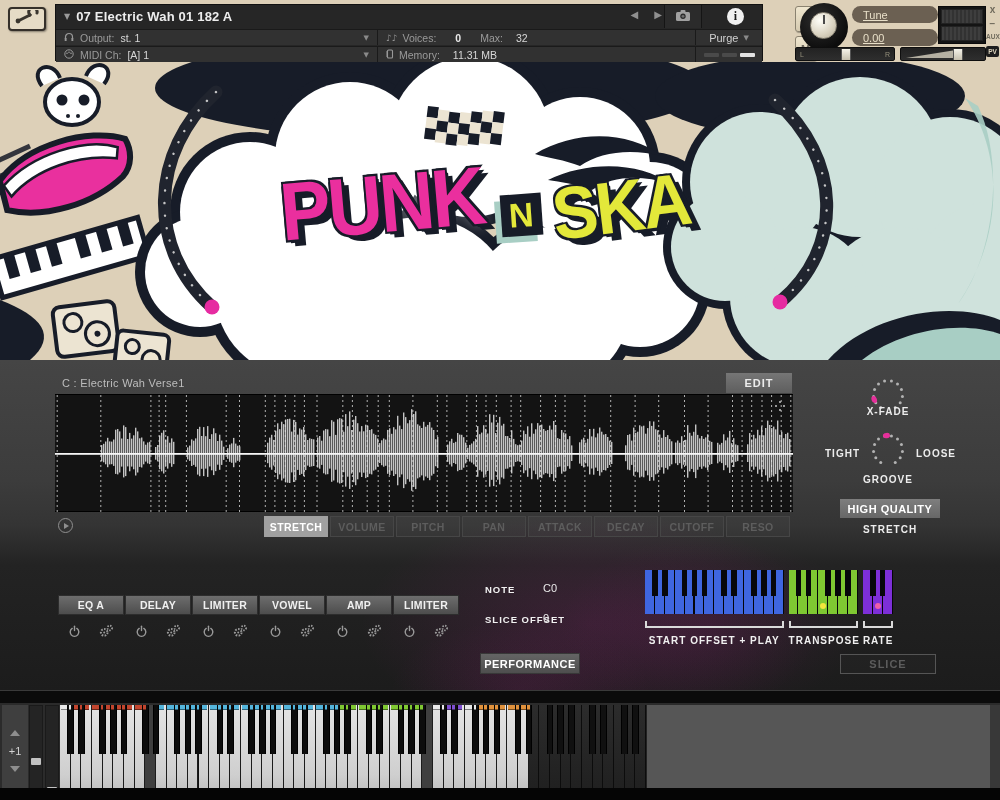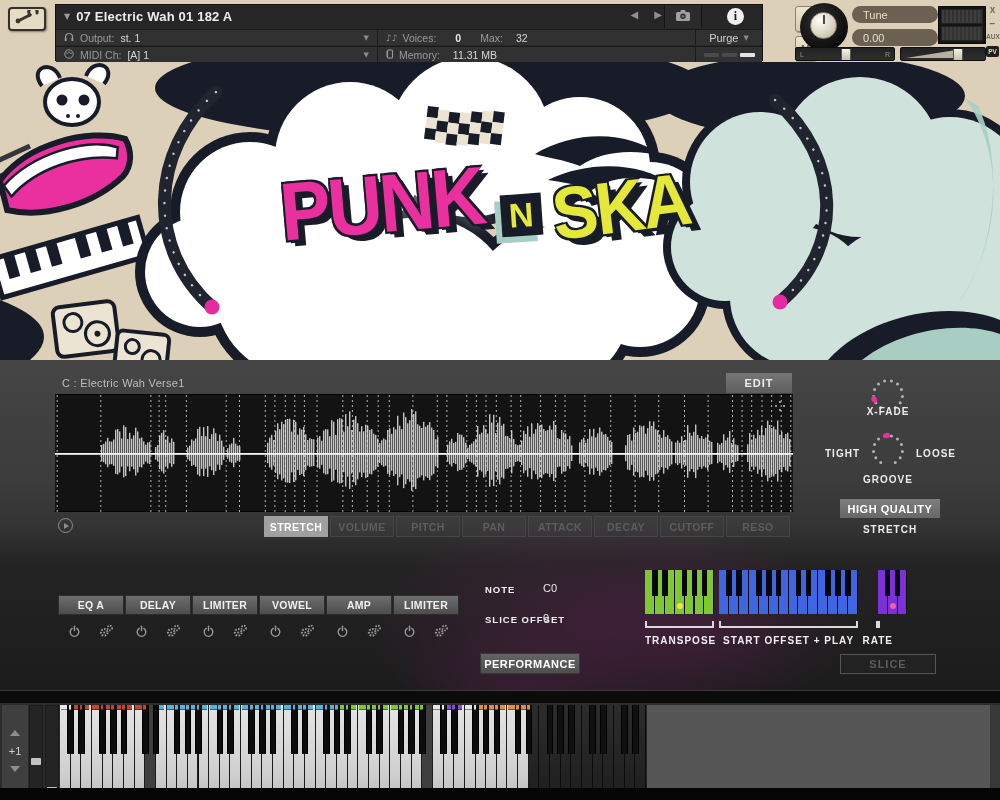--- a/index.html
+++ b/index.html
@@ -41,21 +41,21 @@
   .hval{color:#d8d8d8;} .hval-b{color:#e8e8e8;font-weight:bold;}
   .dd{margin-left:auto;margin-right:8px;color:#8a8a8a;font-size:7px;font-family:"DejaVu Sans",sans-serif;}
   .leds{display:flex;gap:3px;} .led{width:15px;height:4px;border-radius:1px;background:#4a4a4a;} .led.on{background:#e2e2e2;}
   .sm-btn{width:21px;height:26px;background:linear-gradient(#efe6cf,#d5cab0);border:1px solid #8a8270;border-radius:3px;
         color:#6b675c;font-size:11px;font-weight:bold;display:flex;align-items:center;justify-content:center;box-shadow:1px 1px 1px rgba(0,0,0,.3);}
   .knob-outer{left:800px;top:3px;width:48px;height:48px;border-radius:50%;background:radial-gradient(circle at 40% 35%,#2e2e2e,#0d0d0d 70%);}
   .knob-cap{position:absolute;left:10px;top:9px;width:27px;height:27px;border-radius:50%;
         background:radial-gradient(circle at 35% 30%,#fffef8,#d9d2c0 60%,#b3ac98);border:1px solid #8f897a;}
   .knob-ptr{position:absolute;left:12px;top:2px;width:2px;height:9px;background:#4a4a4a;}
   .tune-box{left:852px;width:86px;height:17px;border-radius:9px;background:#6b6052;color:#e8dfc8;
-        font-size:11px;display:flex;align-items:center;padding-left:11px;}
+        font-size:11px;display:flex;align-items:center;padding-left:11px;text-decoration:underline;}
   .meters{left:938px;top:6px;width:48px;height:38px;background:#141414;border:1px solid #0a0a0a;padding:2px;}
   .meter-row{height:15px;margin-bottom:2px;background:repeating-linear-gradient(90deg,#3e3e3e 0 2px,#323232 2px 4px);border:1px solid #222;}
   .hslider{top:47px;height:14px;background:linear-gradient(#222,#2e2e2e);border:1px solid #0e0e0e;border-radius:2px;color:#95907c;font-size:7px;}
   .hslider .mark{position:absolute;top:3px;}
   .handle{position:absolute;top:1px;width:10px;height:11px;background:linear-gradient(#f5f3ea,#c6c0ae);
         border-left:1px solid #555;border-right:1px solid #555;}
   .wedge{position:absolute;left:5px;bottom:2px;width:0;height:0;border-bottom:8px solid #b5b0a2;border-left:50px solid transparent;}
   .winbtn{left:986px;width:13px;text-align:center;color:#6f6a5c;font-weight:bold;}
   .pvbtn{background:#1d1d1d;color:#ded5be;border-radius:2px;}
 
@@ -917,39 +917,20 @@
       </div>
 
     <div class="perf-lbl" style="left:485px;top:224px;">NOTE</div>
     <div class="perf-val" style="left:543px;top:222px;">C0</div>
     <div class="perf-lbl" style="left:485px;top:254px;">SLICE OFFSET</div>
     <div class="perf-val" style="left:543px;top:252px;">0</div>
     <div class="abs perf-btn">PERFORMANCE</div>
     <div class="abs slice-btn">SLICE</div>
 
     <div class="abs mini-kb" id="mini-kb">
-        <div class="mini-sec" style="width: 69.3px;">
-          <div class="mini-keys">
-            <div class="mini-wk" style="left: 0px; width: 9.9px; background: rgb(127, 200, 50);"></div>
-            <div class="mini-wk" style="left: 9.9px; width: 9.9px; background: rgb(127, 200, 50);"></div>
-            <div class="mini-wk" style="left: 19.8px; width: 9.9px; background: rgb(127, 200, 50);"></div>
-            <div class="mini-wk" style="left: 29.7px; width: 9.9px; background: rgb(127, 200, 50);"></div>
-            <div class="mini-wk" style="left: 39.6px; width: 9.9px; background: rgb(127, 200, 50);"></div>
-            <div class="mini-wk" style="left: 49.5px; width: 9.9px; background: rgb(127, 200, 50);"></div>
-            <div class="mini-wk" style="left: 59.4px; width: 9.9px; background: rgb(127, 200, 50);"></div>
-            <div class="mini-bk" style="left: 7.1px;"></div>
-            <div class="mini-bk" style="left: 17px;"></div>
-            <div class="mini-bk" style="left: 36.8px;"></div>
-            <div class="mini-bk" style="left: 46.7px;"></div>
-            <div class="mini-bk" style="left: 56.6px;"></div>
-            <div class="mini-dot" style="left: 31.65px; background: rgb(242, 230, 60);"></div>
-          </div>
-          <div class="mini-bracket"></div>
-          <div class="mini-label">TRANSPOSE</div>
-        </div>
         <div class="mini-sec" style="width: 138.6px;">
           <div class="mini-keys">
             <div class="mini-wk" style="left: 0px; width: 9.9px; background: rgb(63, 102, 224);"></div>
             <div class="mini-wk" style="left: 9.9px; width: 9.9px; background: rgb(63, 102, 224);"></div>
             <div class="mini-wk" style="left: 19.8px; width: 9.9px; background: rgb(63, 102, 224);"></div>
             <div class="mini-wk" style="left: 29.7px; width: 9.9px; background: rgb(63, 102, 224);"></div>
             <div class="mini-wk" style="left: 39.6px; width: 9.9px; background: rgb(63, 102, 224);"></div>
             <div class="mini-wk" style="left: 49.5px; width: 9.9px; background: rgb(63, 102, 224);"></div>
             <div class="mini-wk" style="left: 59.4px; width: 9.9px; background: rgb(63, 102, 224);"></div>
             <div class="mini-wk" style="left: 69.3px; width: 9.9px; background: rgb(63, 102, 224);"></div>
@@ -966,21 +947,40 @@
             <div class="mini-bk" style="left: 56.6px;"></div>
             <div class="mini-bk" style="left: 76.4px;"></div>
             <div class="mini-bk" style="left: 86.3px;"></div>
             <div class="mini-bk" style="left: 106.1px;"></div>
             <div class="mini-bk" style="left: 116px;"></div>
             <div class="mini-bk" style="left: 125.9px;"></div>
           </div>
           <div class="mini-bracket"></div>
           <div class="mini-label">START OFFSET + PLAY</div>
         </div>
-        <div class="mini-sec" style="width: 29.7px; align-items: center;">
+        <div class="mini-sec" style="width: 69.3px;">
+          <div class="mini-keys">
+            <div class="mini-wk" style="left: 0px; width: 9.9px; background: rgb(127, 200, 50);"></div>
+            <div class="mini-wk" style="left: 9.9px; width: 9.9px; background: rgb(127, 200, 50);"></div>
+            <div class="mini-wk" style="left: 19.8px; width: 9.9px; background: rgb(127, 200, 50);"></div>
+            <div class="mini-wk" style="left: 29.7px; width: 9.9px; background: rgb(127, 200, 50);"></div>
+            <div class="mini-wk" style="left: 39.6px; width: 9.9px; background: rgb(127, 200, 50);"></div>
+            <div class="mini-wk" style="left: 49.5px; width: 9.9px; background: rgb(127, 200, 50);"></div>
+            <div class="mini-wk" style="left: 59.4px; width: 9.9px; background: rgb(127, 200, 50);"></div>
+            <div class="mini-bk" style="left: 7.1px;"></div>
+            <div class="mini-bk" style="left: 17px;"></div>
+            <div class="mini-bk" style="left: 36.8px;"></div>
+            <div class="mini-bk" style="left: 46.7px;"></div>
+            <div class="mini-bk" style="left: 56.6px;"></div>
+            <div class="mini-dot" style="left: 31.65px; background: rgb(242, 230, 60);"></div>
+          </div>
+          <div class="mini-bracket"></div>
+          <div class="mini-label">TRANSPOSE</div>
+        </div>
+        <div class="mini-sec" style="width: 29.7px;">
           <div class="mini-keys">
             <div class="mini-wk" style="left: 0px; width: 9.9px; background: rgb(125, 47, 216);"></div>
             <div class="mini-wk" style="left: 9.9px; width: 9.9px; background: rgb(125, 47, 216);"></div>
             <div class="mini-wk" style="left: 19.8px; width: 9.9px; background: rgb(125, 47, 216);"></div>
             <div class="mini-bk" style="left: 7.1px;"></div>
             <div class="mini-bk" style="left: 17px;"></div>
             <div class="mini-dot" style="left: 11.85px; background: rgb(239, 95, 167);"></div>
           </div>
           <div class="mini-bracket"></div>
           <div class="mini-label">RATE</div>

